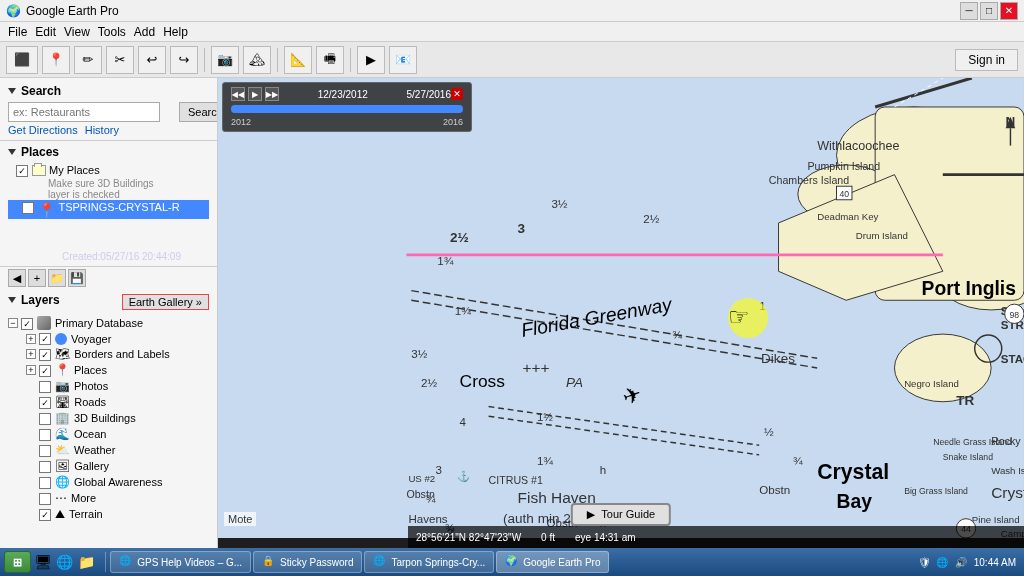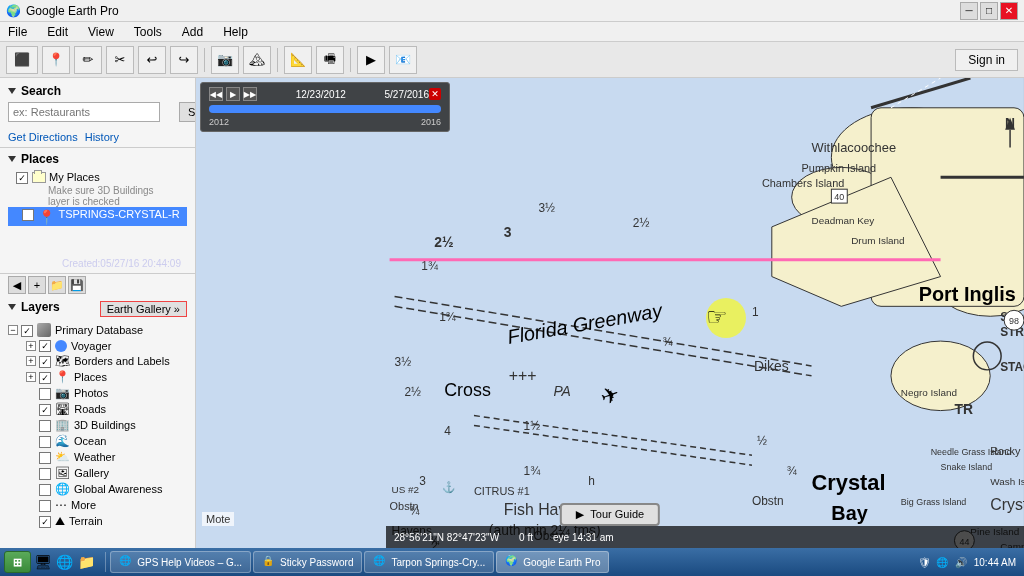--- a/index.html
+++ b/index.html
@@ -24,27 +24,26 @@
     .title-bar-btn.close { background: #e81123; color: white; }
 
     
     .menu-bar {
       background: #f0f0f0;
       height: 20px;
       display: flex;
       align-items: center;
       padding: 0 4px;
       border-bottom: 1px solid #ccc;
-      gap: 12px;
     }
     .menu-item { font-size: 12px; cursor: pointer; color: #000; padding: 1px 4px; }
 
     
     .sidebar {
-      width: 196px;
+      width: 218px;
       background: #f5f5f5;
       border-right: 1px solid #ccc;
       display: flex;
       flex-direction: column;
       overflow: hidden;
       flex-shrink: 0;
     }
 
     
     .search-section {
@@ -55,21 +54,21 @@
       width: 0; height: 0;
       border-left: 4px solid transparent;
       border-right: 4px solid transparent;
       border-top: 6px solid #333;
       margin-right: 5px;
       display: inline-block;
     }
     .search-row {
       display: flex;
       gap: 19px;
-      margin-bottom: 9px;
+      margin-bottom: 2px;
     }
     .search-input {
       flex: 1;
       height: 20px;
       border: 1px solid #aaa;
       padding: 0 4px;
       font-size: 11px;
     }
     .search-btn {
       padding: 2px 8px;

